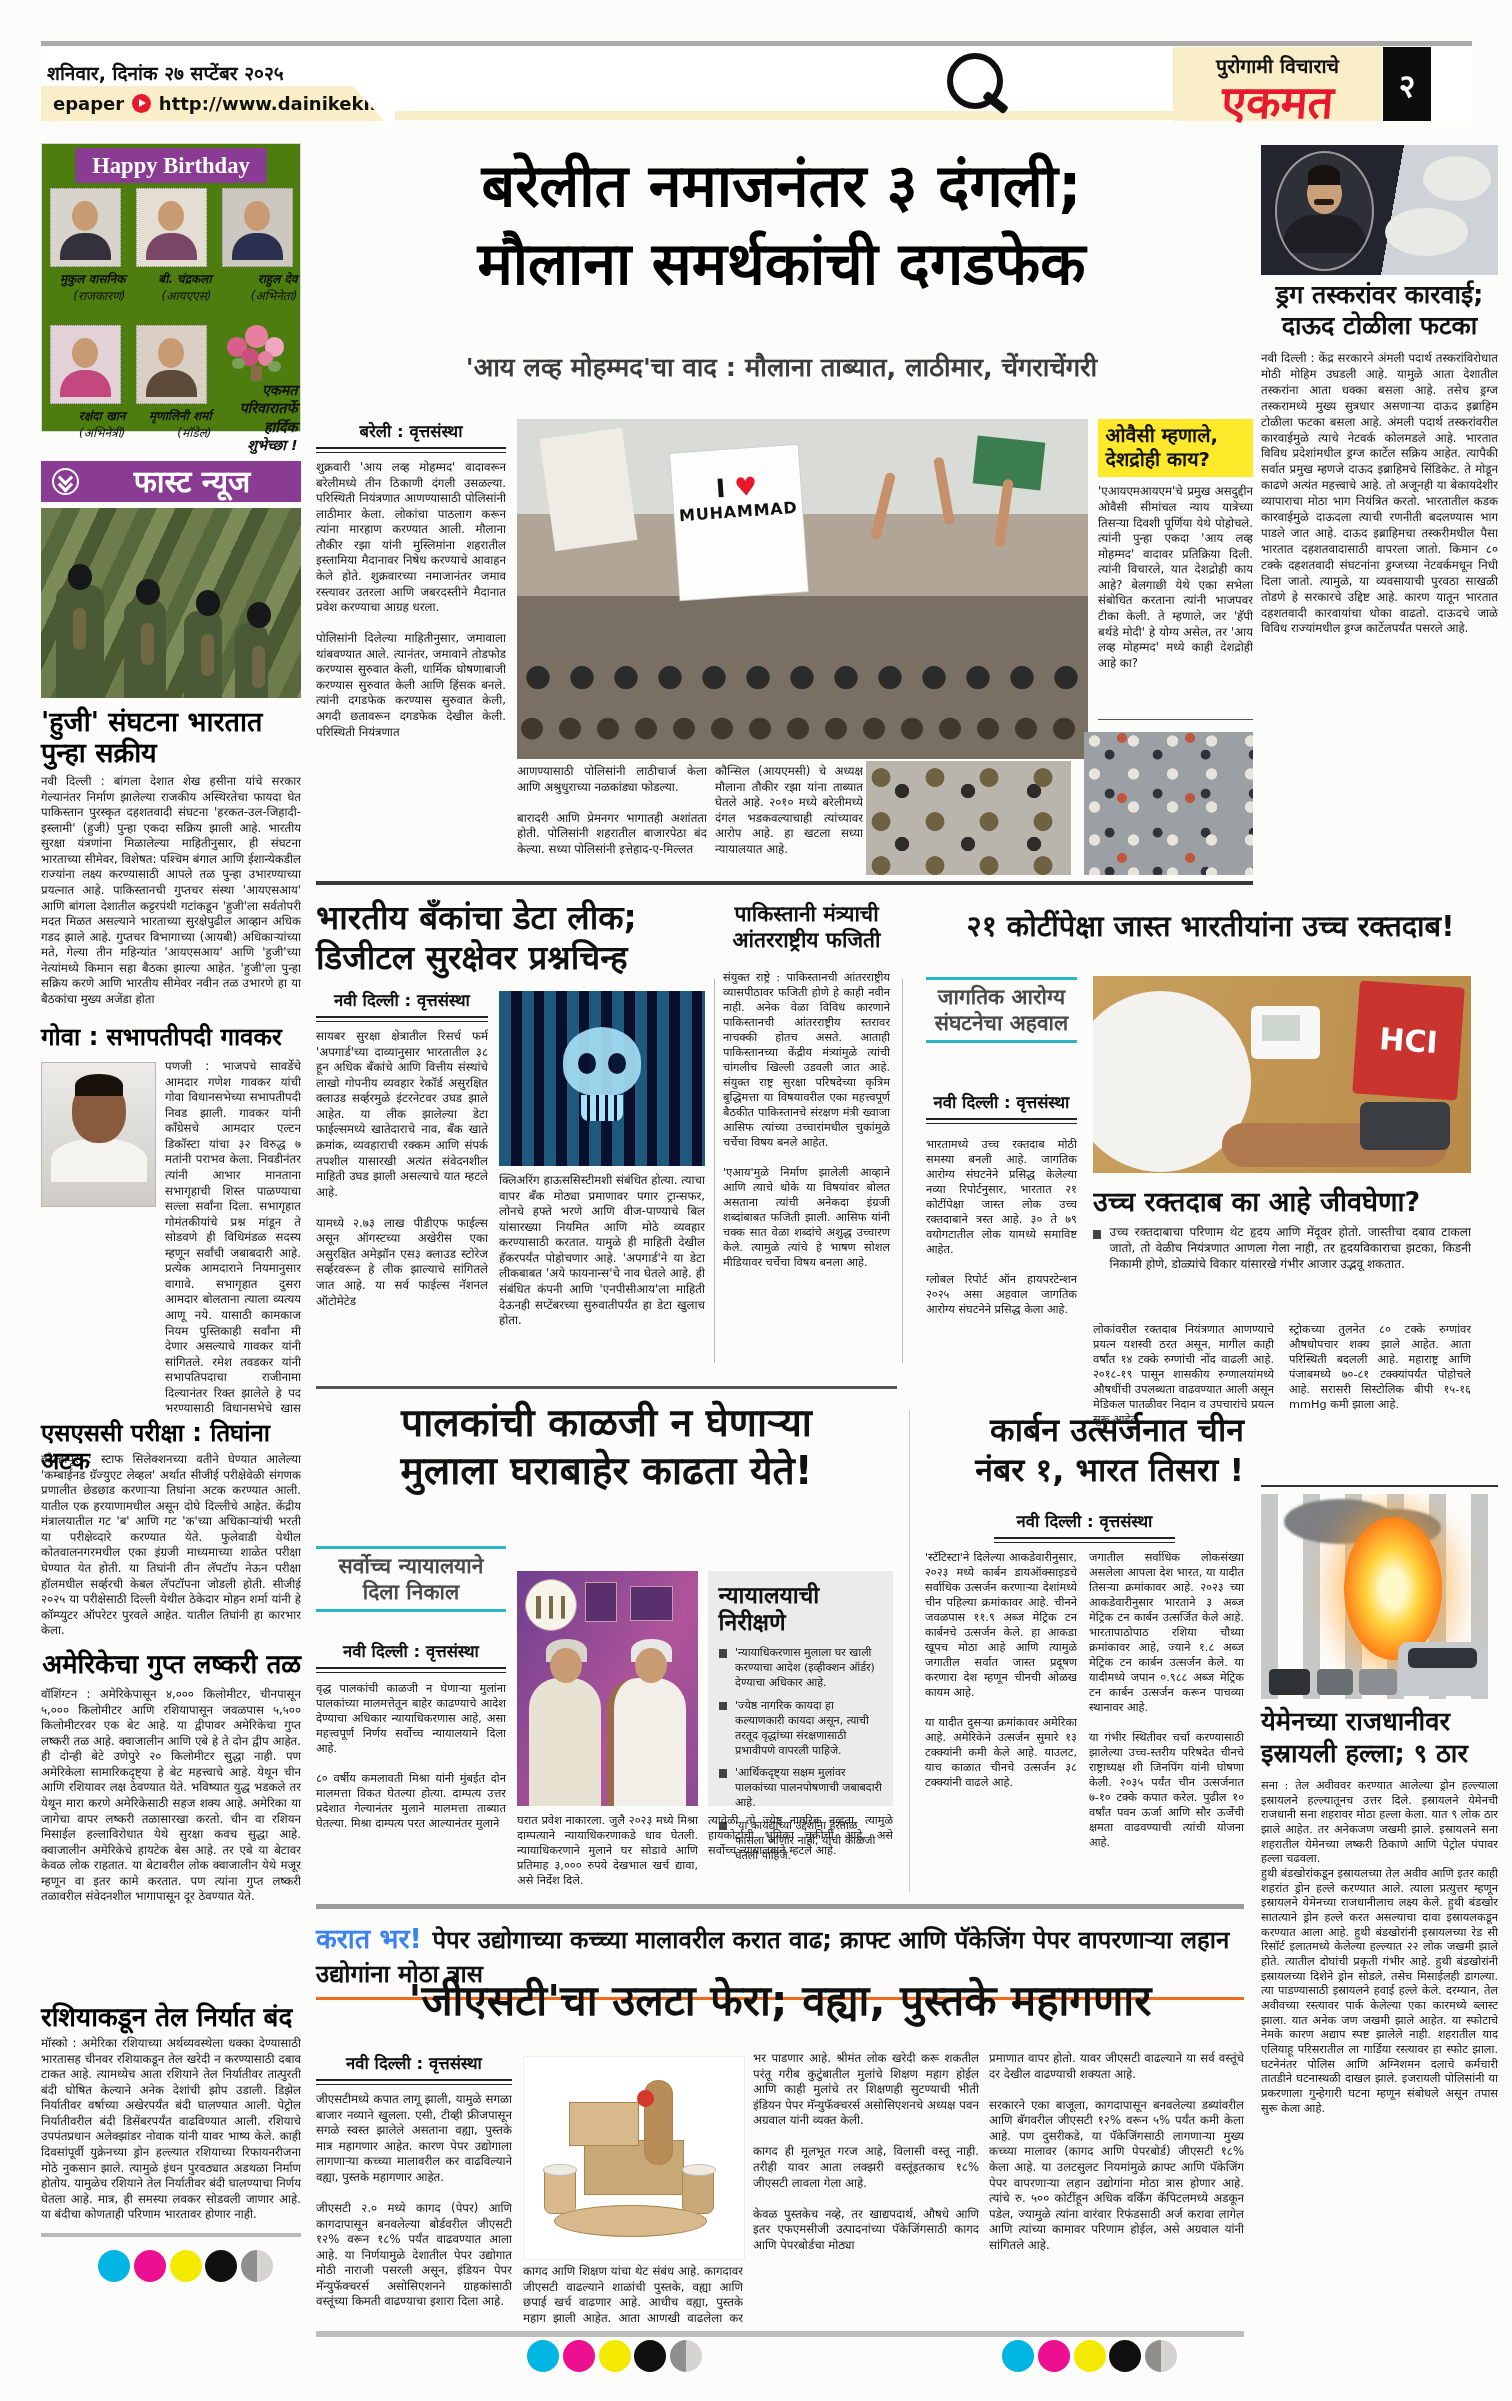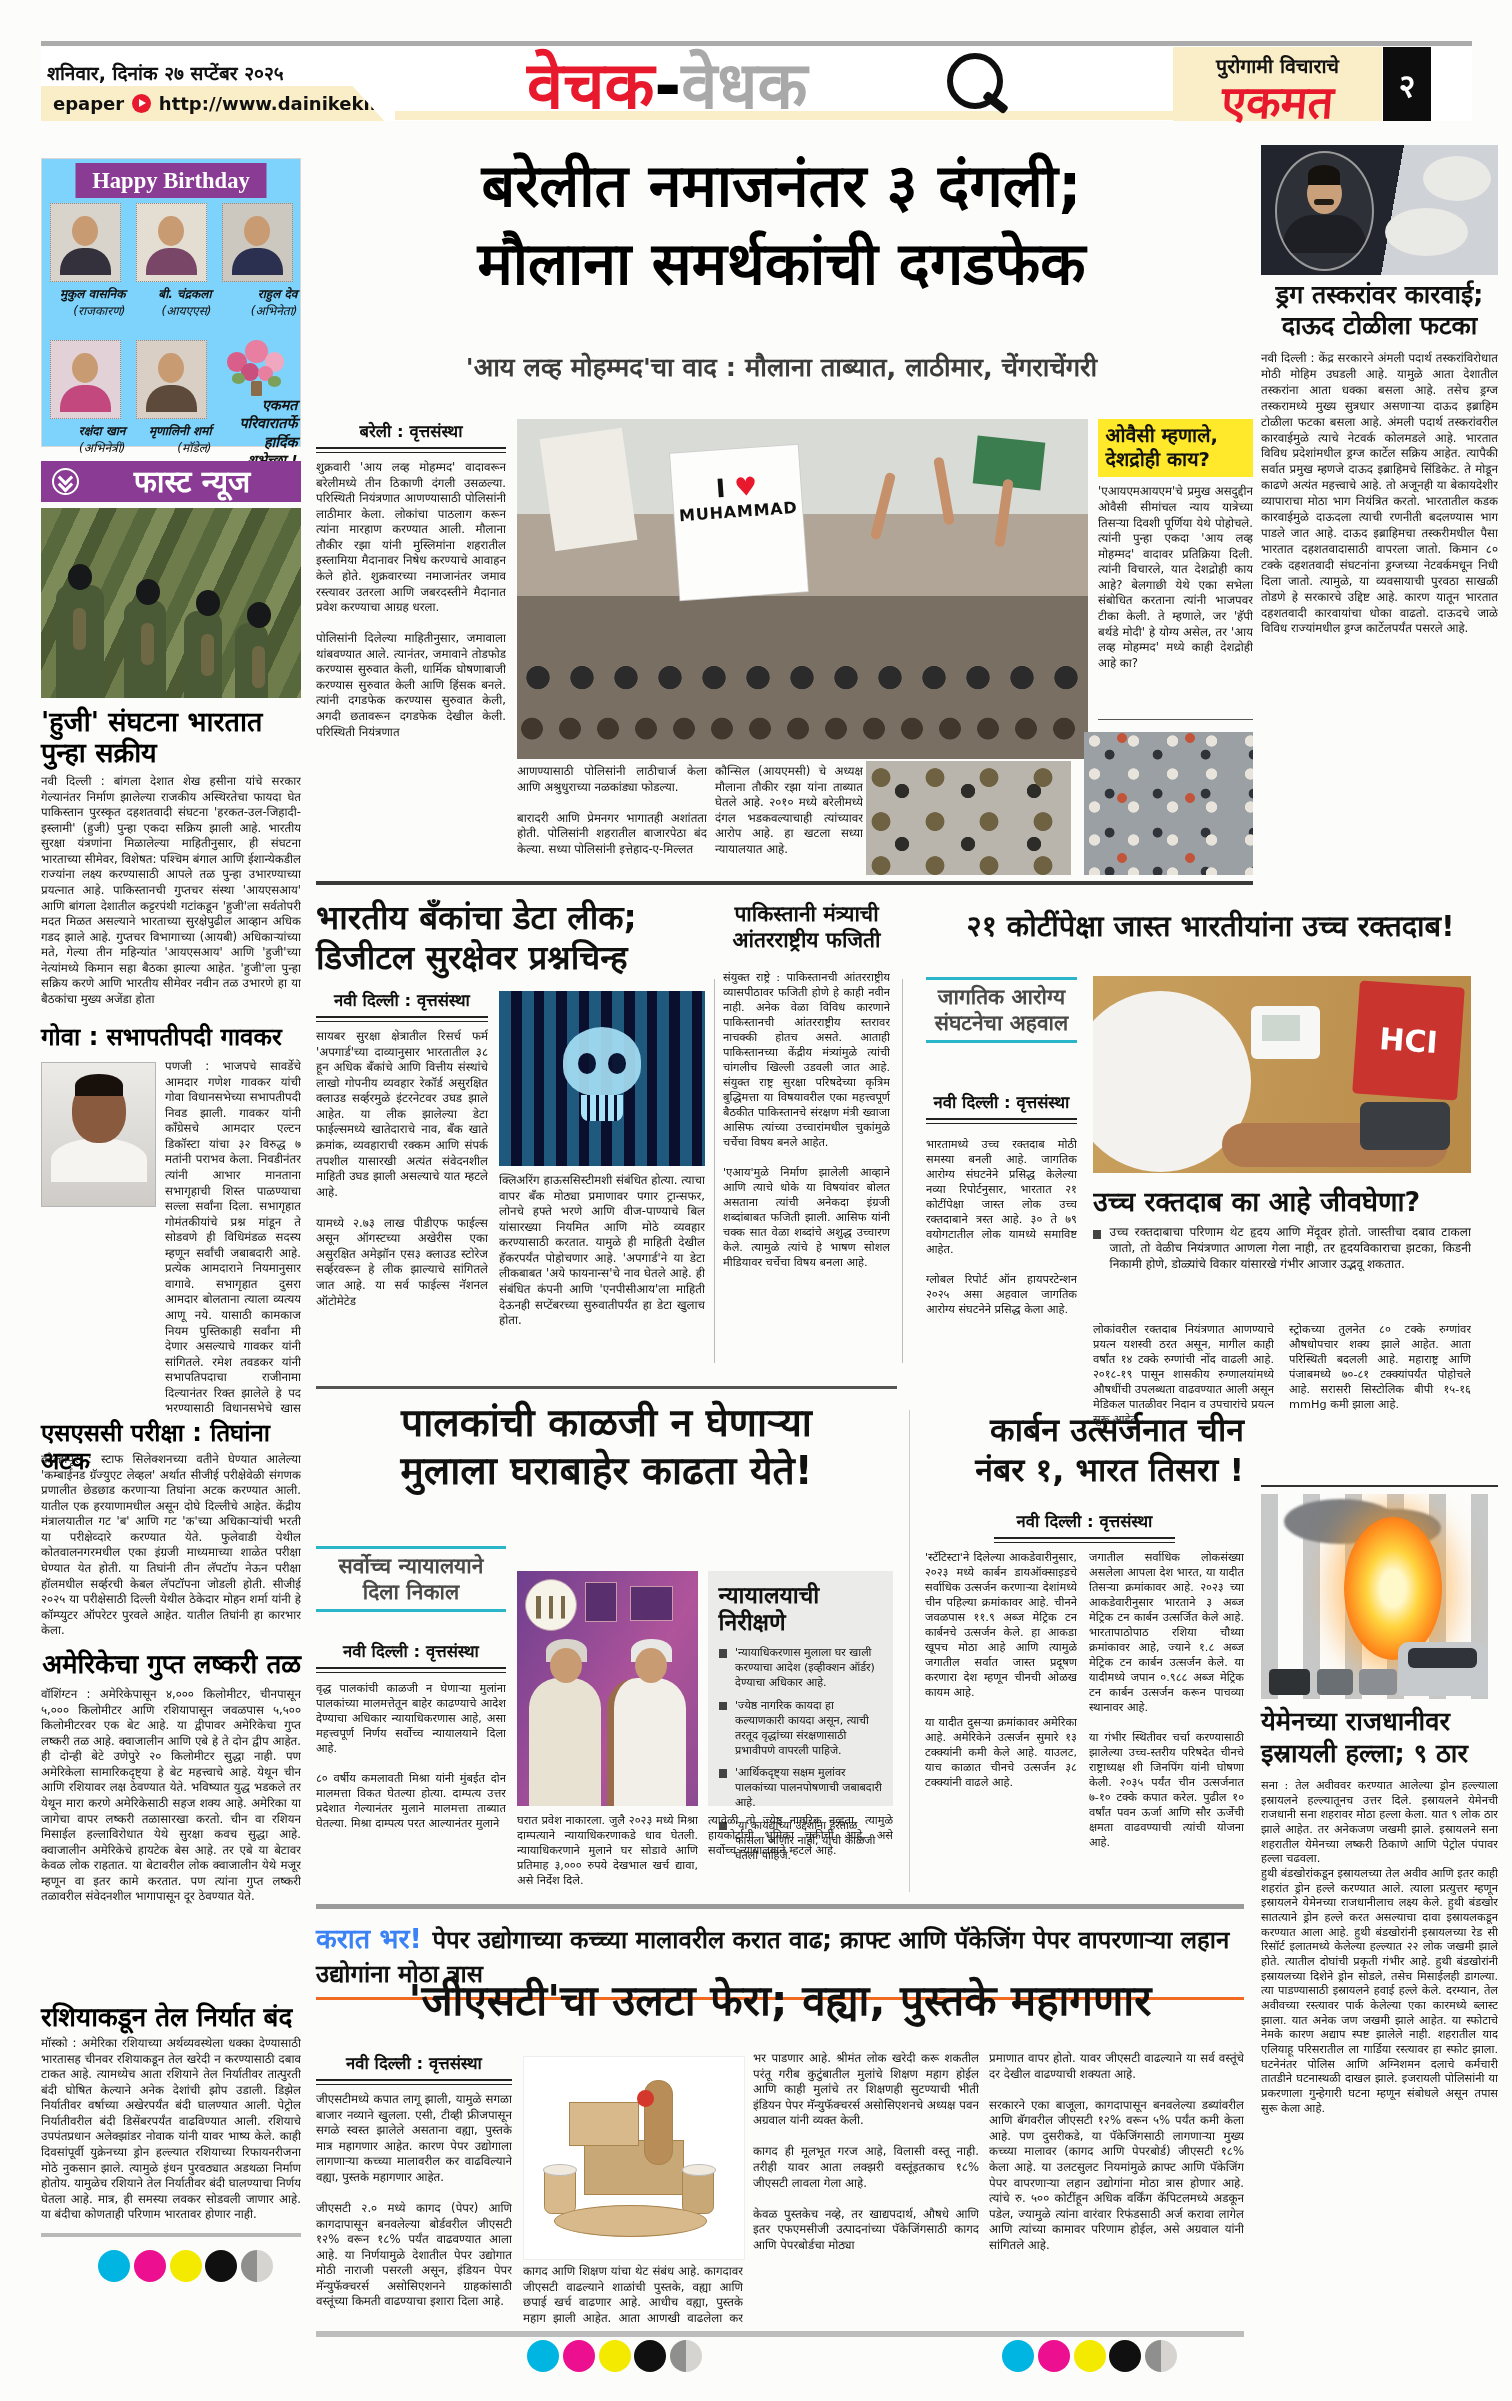--- a/index.html
+++ b/index.html
@@ -22,21 +22,21 @@
   #masthead{left:527px;top:50px;width:482px;height:71px;font-size:65px;font-weight:bold;line-height:71px;white-space:nowrap;}
   .mh-red{color:#e8192c;} .mh-blk{color:#000;} .mh-gry{color:#a9a9a9;}
   #mag{left:947px;top:53px;width:44px;height:44px;border:6.8px solid #0f0f0f;border-radius:50%;}
   #mag::after{content:"";position:absolute;left: 29px;top:39px;width:27px;height:9px;background:#0f0f0f;transform:rotate(38deg);border-radius:3px;}
   #hdr-brand{left:1173px;top:47px;width:209px;height:74px;background:#f9eec8;text-align:center;}
   .brand-k{font-size:19.6px;font-weight:bold;margin-top:4.5px;}
   .brand-n{font-size:45px;font-weight:bold;color:#e8192c;line-height:47px;transform:skewX(-4deg);}
   #hdr-num{left:1383px;top:47px;width:48px;height:74px;background:#0d0d0d;color:#fff;font-size:32px;font-weight:bold;display:flex;align-items:center;justify-content:center;}
   
   .lc{left:41px;width:260px;}
-  #bday-box{top:158px;height:289px;background:#7dd3fc;border:0.8px solid #d9d7d5;box-sizing:border-box;}
+  #bday-box{top:143px;height:289px;background:#4d7c0f;border:0.8px solid #d9d7d5;box-sizing:border-box;}
   #bday-head{position:absolute;top:3.8px;left:50%;transform:translateX(-50%);width:191px;height:35px;background:#8a3b94;color:#fff;font-family:"Liberation Serif",serif;font-weight:bold;font-size:22.6px;line-height:35px;text-align:center;}
   .brow{position:absolute;left:0;width:100%;display:flex;justify-content:space-around;}
   .bcell{width:81px;text-align:right;font-style:italic;}
   .bphoto{width:69px;height:77px;margin:0 auto;border:1.5px dotted #8a8a8a;position:relative;overflow:hidden;}
   .av-head{width:25.6px;height:30px;background:#c99b72;border-radius:50%;margin:12px auto 0;}
   .av-body{width:51px;height:27px;border-radius:22.6px 22.6px 0 0;margin:1.5px auto 0;}
   .p1{background:#d9d4cb;} .p1 .av-body{background:#35313c;}
   .p2{background:#e4ded2;} .p2 .av-body{background:#7a4668;}
   .p3{background:#ccc7bf;} .p3 .av-body{background:#2c3050;}
   .p4{background:#e2d2d8;} .p4 .av-body{background:#c2487e;}
@@ -199,21 +199,20 @@
 
   <div class="abs" id="top-rule"></div>
   <div class="abs" id="hdr-band"></div>
   <div class="abs" id="hdr-date">शनिवार, दिनांक २७ सप्टेंबर २०२५</div>
   <div class="abs" id="hdr-epaper">
     <span class="ep-lab">epaper</span>
     <span class="ep-ico"></span>
     <span class="ep-lab">http://www.dainikekmat.com</span>
   </div>
   <div class="abs" id="hdr-cream"></div>
-  <div class="abs" id="masthead"><span class="mh-red">वेचक</span><span class="mh-blk">-</span><span class="mh-gry">वेधक</span></div>
   <div class="abs" id="mag"></div>
   <div class="abs" id="hdr-brand">
     <div class="brand-k">पुरोगामी विचाराचे</div>
     <div class="brand-n">एकमत</div>
   </div>
   <div class="abs" id="hdr-num">२</div>
 
   <div class="abs lc" id="bday-box">
     <div id="bday-head">Happy Birthday</div>
     <div class="brow" style="top:44px;">

